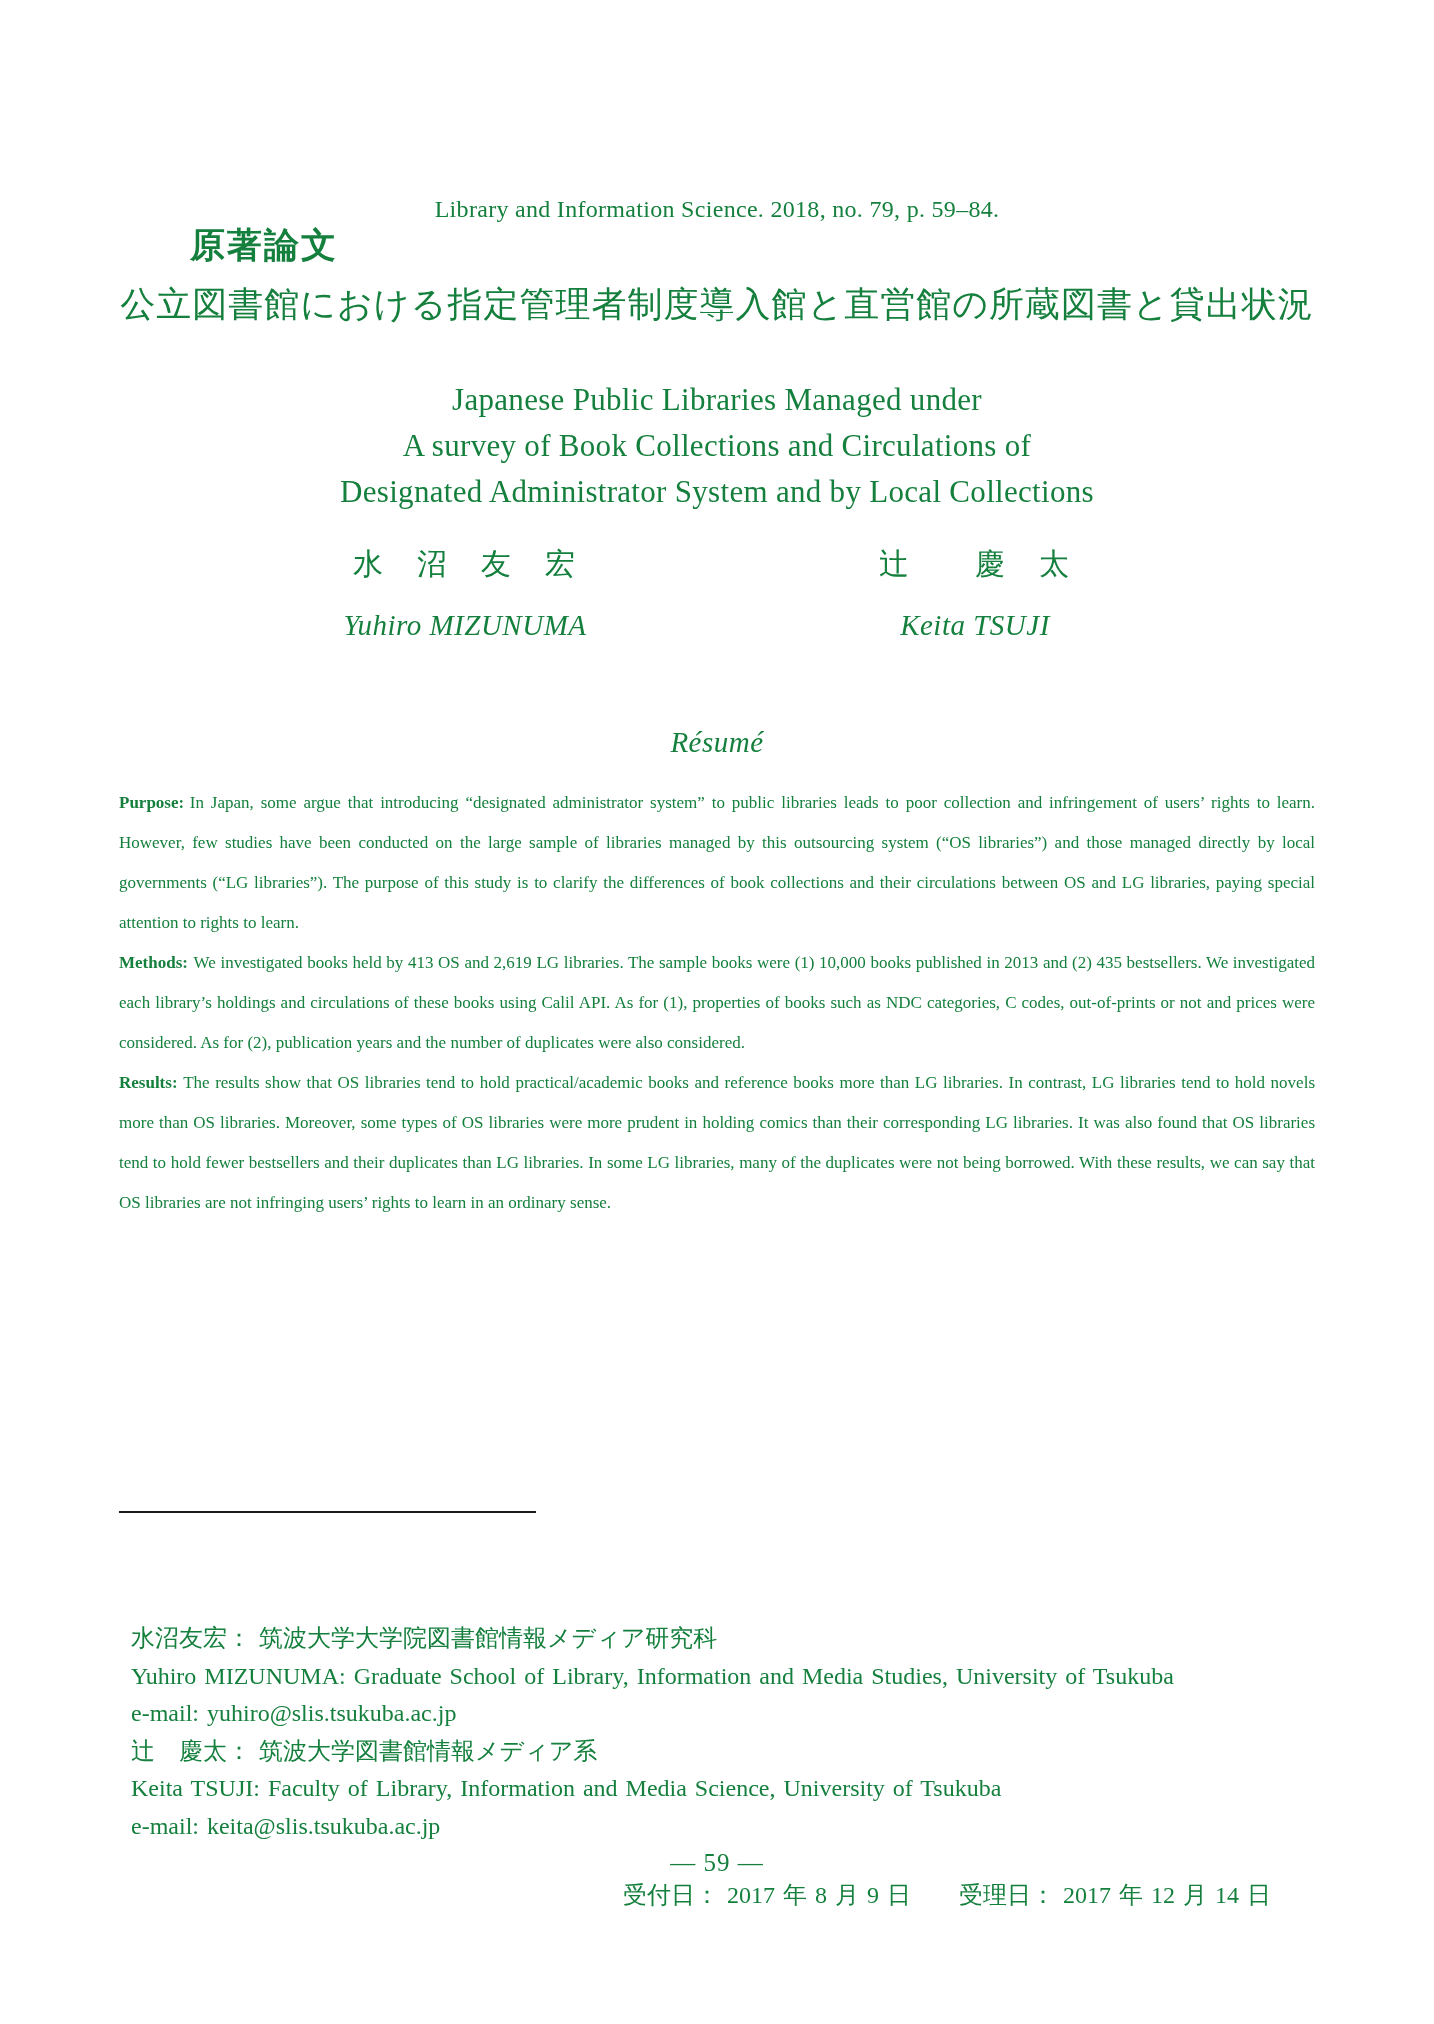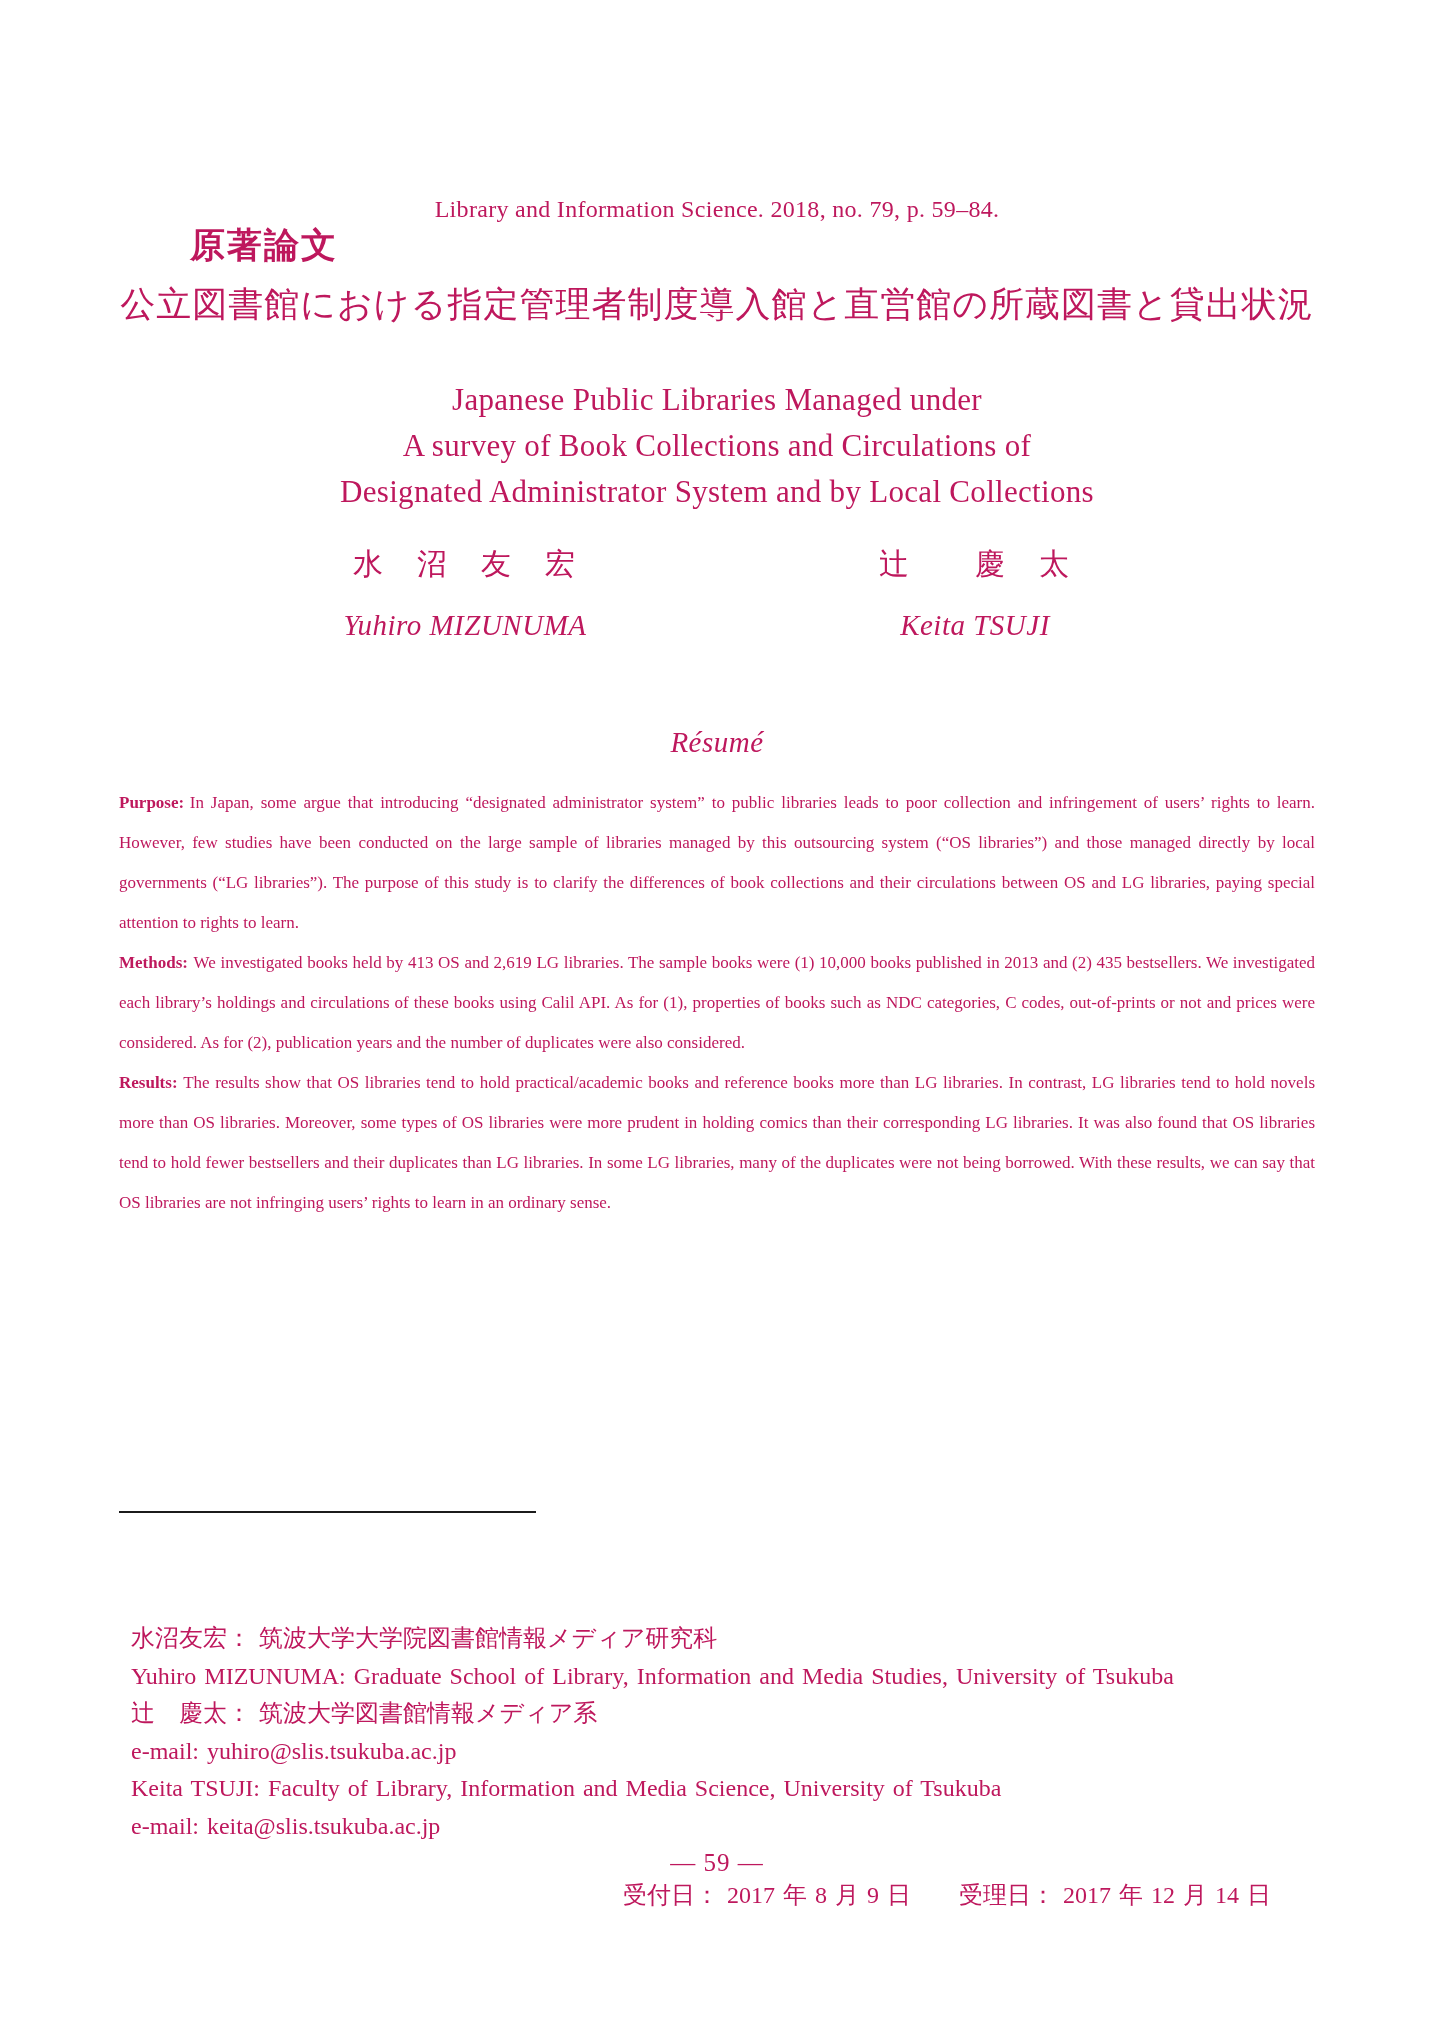--- a/index.html
+++ b/index.html
@@ -5,21 +5,21 @@
   * { margin: 0; padding: 0; box-sizing: border-box; }
   html, body { background: #e8e8e8; }
   body { font-family: "Liberation Serif", serif; }
 
   .page {
     position: relative;
     width: 1434px;
     height: 2024px;
     margin: 0 auto;
     background: #ffffff;
-    color: #be185d;
+    color: #15803d;
     overflow: hidden;
   }
 
   .content-abs { position: absolute; left: 119px; width: 1196px; }
 
   .citation {
     top: 196px;
     text-align: center;
     font-size: 24px;
     letter-spacing: 0.3px;
@@ -145,22 +145,22 @@
     <p>
       <span class="para-label">Results:</span><span>The results show that OS libraries tend to hold practical/academic books and reference books more than LG libraries. In contrast, LG libraries tend to hold novels more than OS libraries. Moreover, some types of OS libraries were more prudent in holding comics than their corresponding LG libraries. It was also found that OS libraries tend to hold fewer bestsellers and their duplicates than LG libraries. In some LG libraries, many of the duplicates were not being borrowed. With these results, we can say that OS libraries are not infringing users’ rights to learn in an ordinary sense.</span>
     </p>
   </div>
 
   <div class="footnote-rule"></div>
 
   <div class="content-abs footnote">
     <div class="fn-line">水沼友宏： 筑波大学大学院図書館情報メディア研究科</div>
     <div class="fn-line">Yuhiro MIZUNUMA: Graduate School of Library, Information and Media Studies, University of Tsukuba</div>
+    <div class="fn-line">e-mail: yuhiro@slis.tsukuba.ac.jp</div>
     <div class="fn-line">辻　慶太： 筑波大学図書館情報メディア系</div>
-    <div class="fn-line">e-mail: yuhiro@slis.tsukuba.ac.jp</div>
     <div class="fn-line">Keita TSUJI: Faculty of Library, Information and Media Science, University of Tsukuba</div>
     <div class="fn-line">e-mail: keita@slis.tsukuba.ac.jp</div>
     <div class="fn-line">受付日： 2017 年 8 月 9 日　　受理日： 2017 年 12 月 14 日</div>
   </div>
 
   <div class="content-abs page-number">— 59 —</div>
 
 </div>
 
 </body></html>

